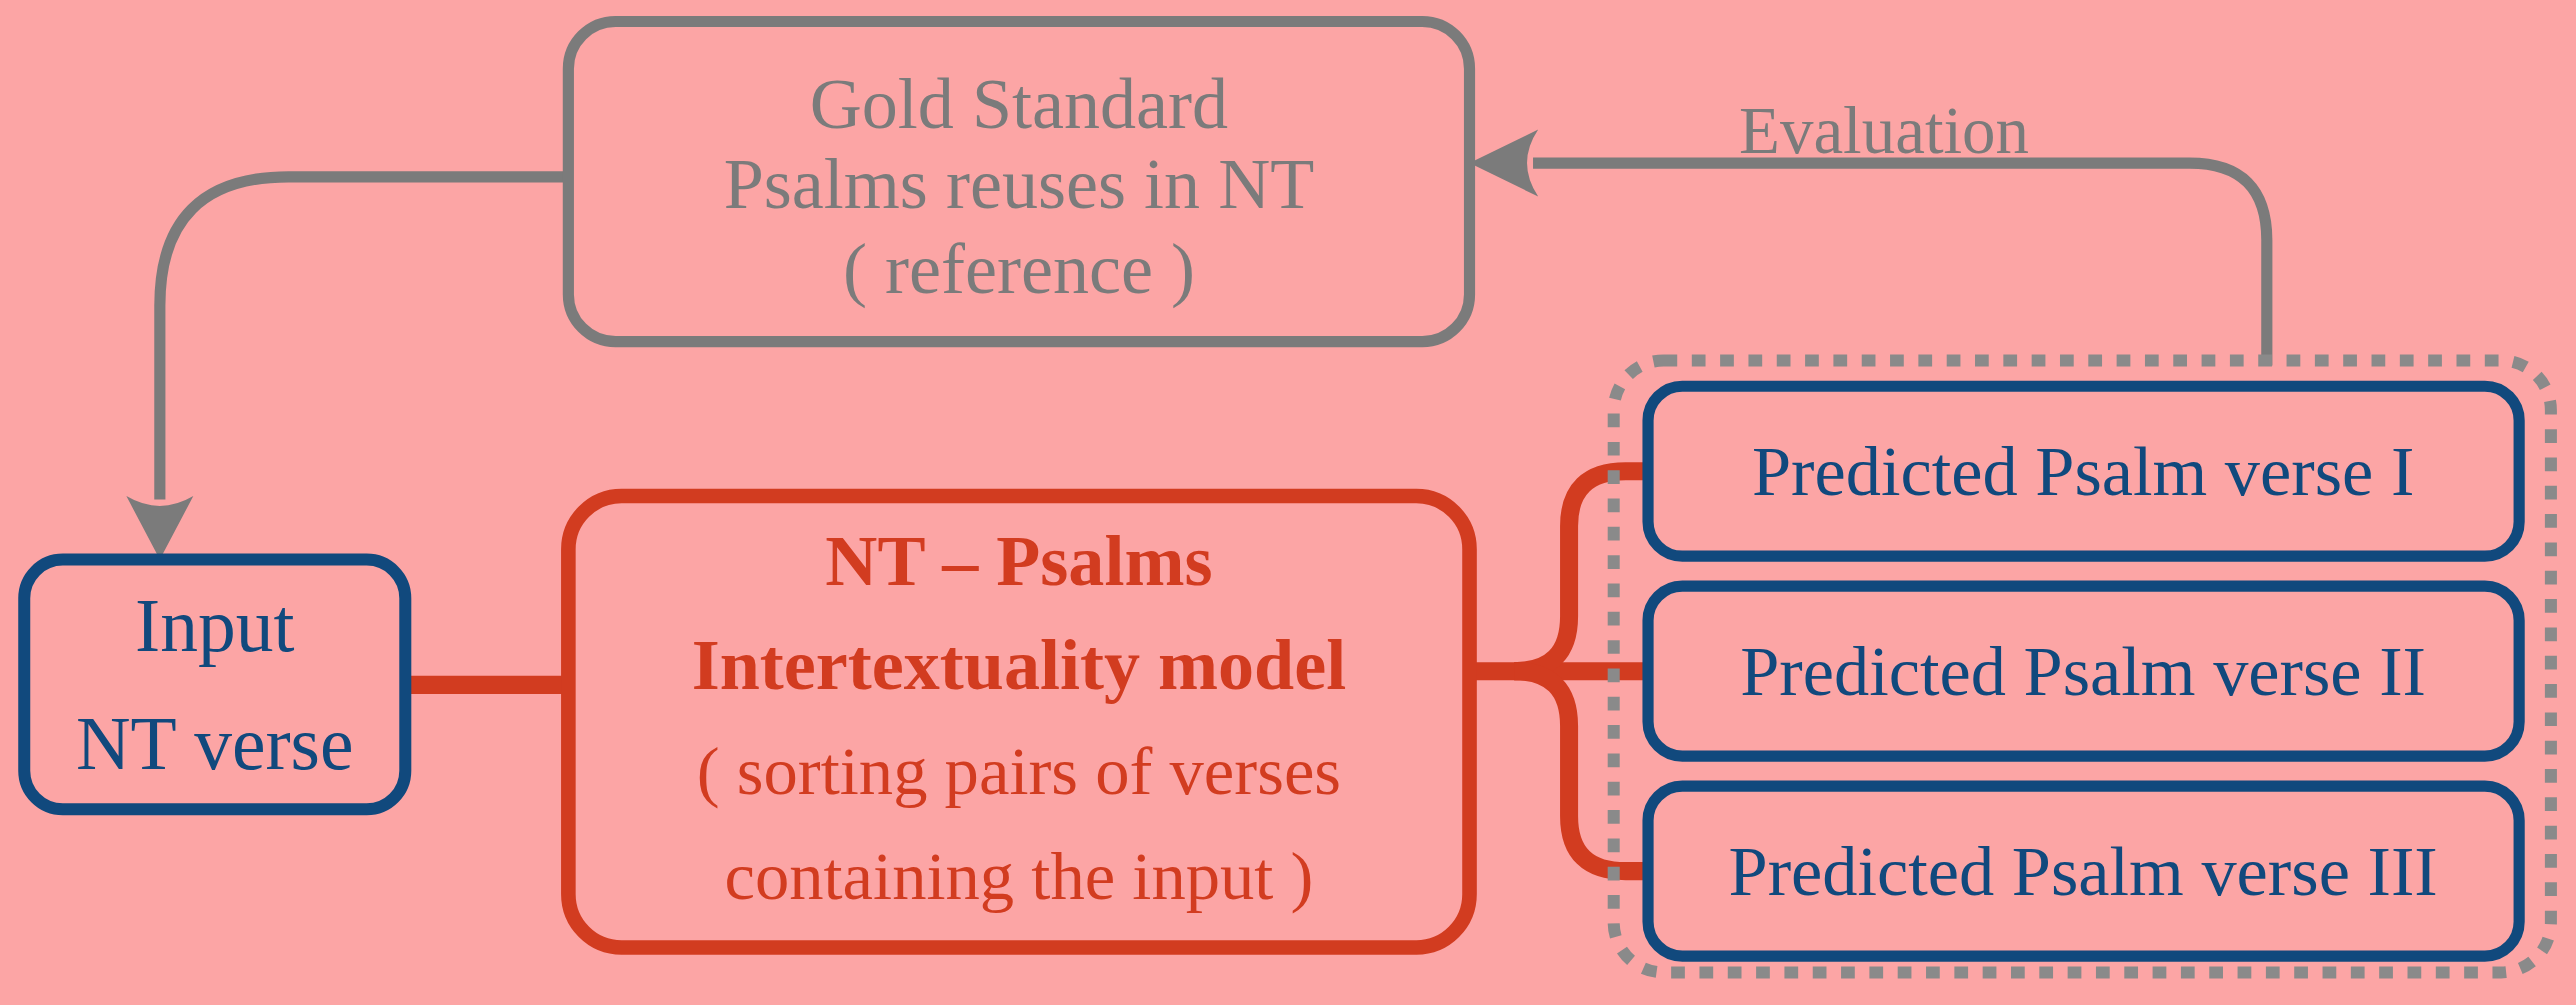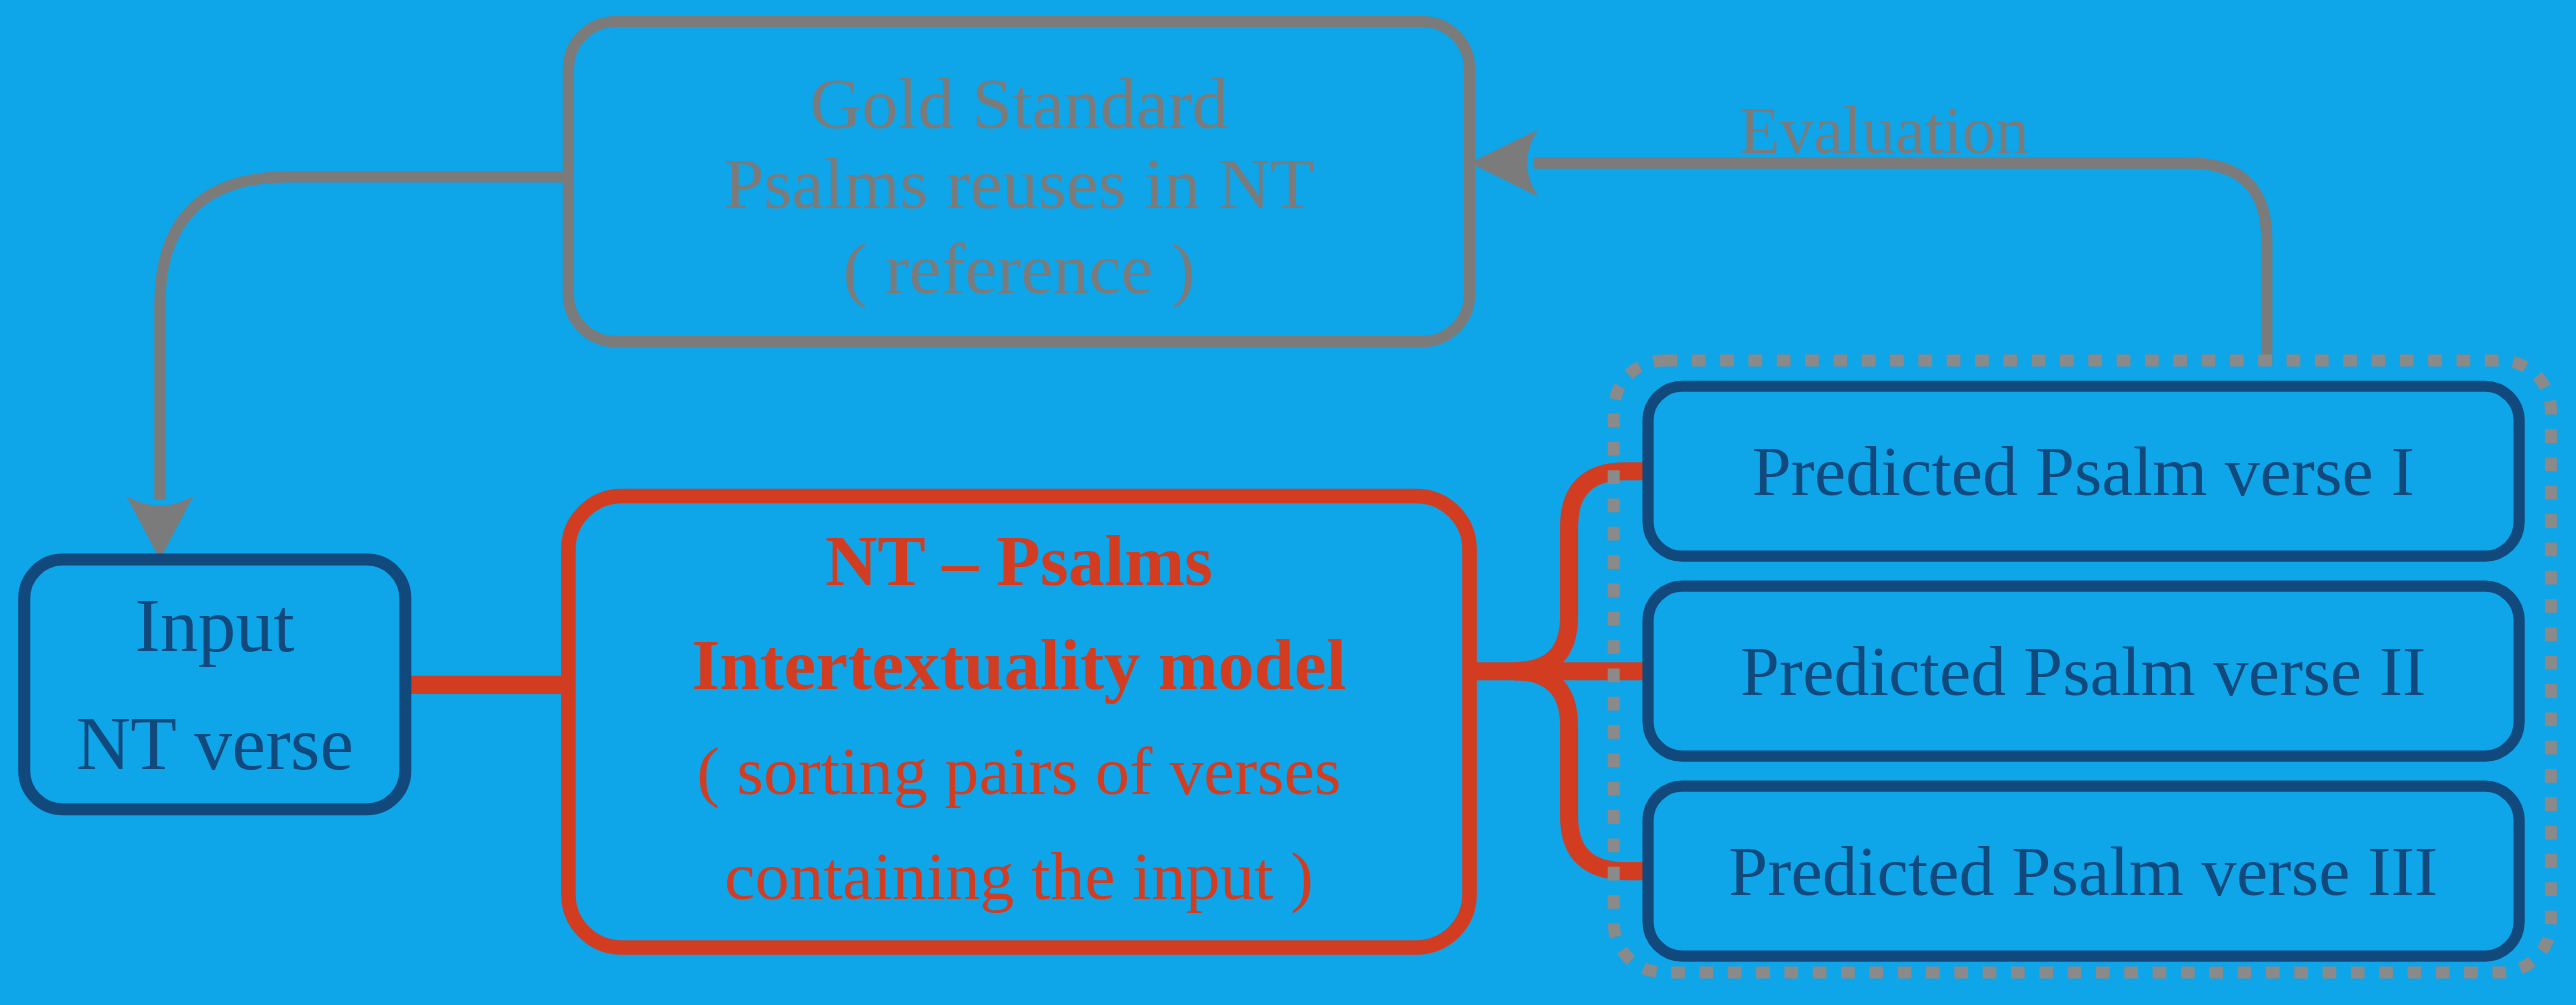--- a/index.html
+++ b/index.html
@@ -4,21 +4,21 @@
 <style>
   html, body {
     margin: 0;
     padding: 0;
     background: #ffffff;
   }
   .diagram-wrap {
     width: 2576px;
     height: 1005px;
     position: relative;
-    background: #0ea5e9;
+    background: #fca5a5;
   }
   svg { display: block; }
   text {
     font-family: "Liberation Serif", "DejaVu Serif", serif;
   }
   .t-gray  { font-size: 84px; }
   .t-eval  { font-size: 78px; }
   .t-blue  { font-size: 88px; }
   .t-pred  { font-size: 82px; }
   .t-red-title { font-size: 84px; font-weight: bold; }

